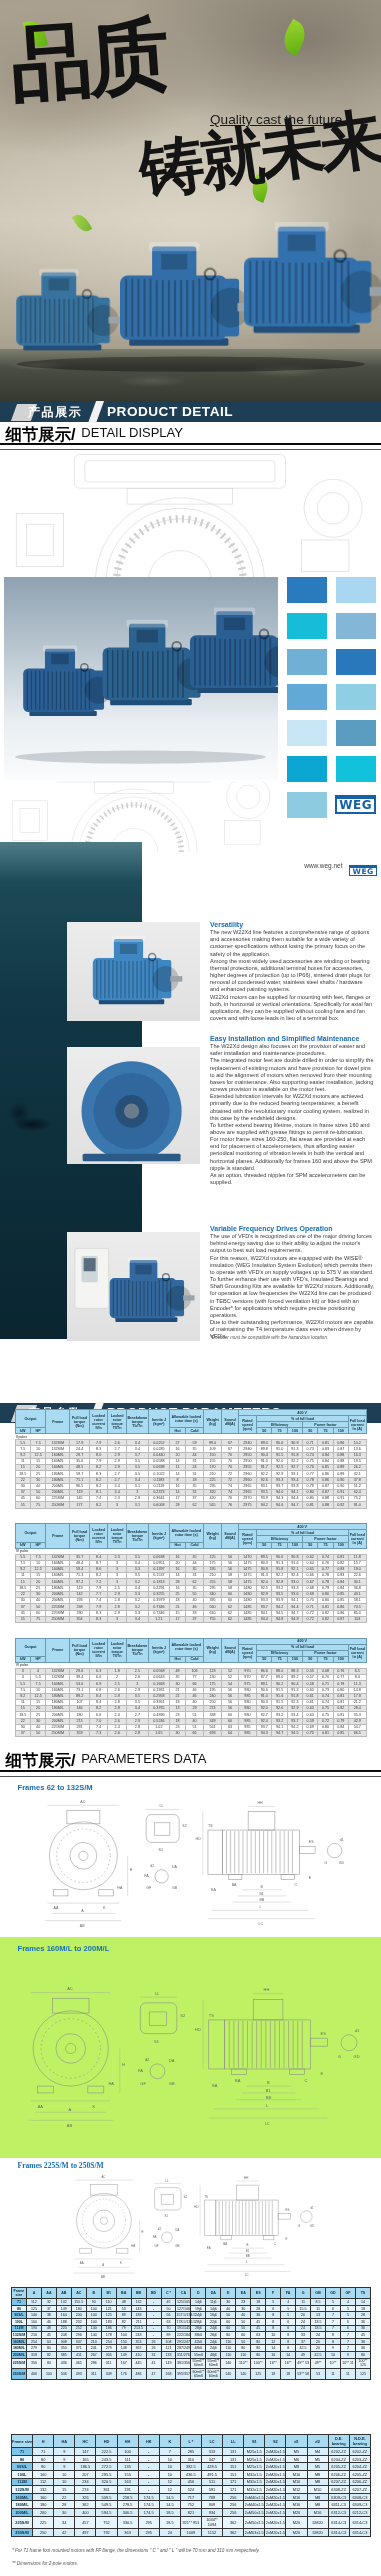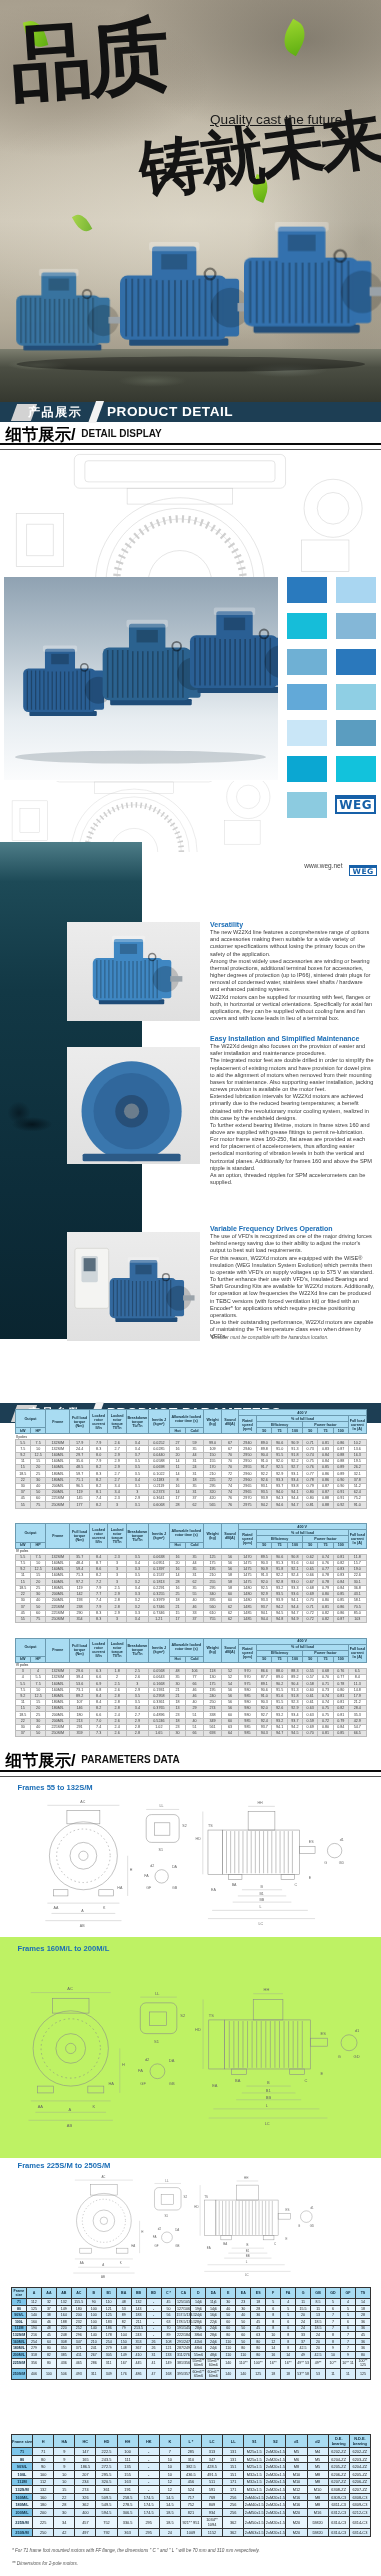--- a/index.html
+++ b/index.html
@@ -32,21 +32,21 @@
 
   
   .banner{width:381px;height:20px;background:#1d3e54;}
   .banner .slabGray{position:absolute;left:14px;top:1.6px;width:19.6px;height:17px;background:#d3d3d3;transform:skewX(-20deg);}
   .banner .cn{position:absolute;left:28px;top:2.2px;font-size:12px;font-weight:bold;color:#fff;letter-spacing:1.6px;}
   .banner .slash{position:absolute;left:92px;top:-1.1px;width:7.6px;height:22.4px;background:#f2f2f2;transform:skewX(-20deg);}
   .banner .en{position:absolute;left:107px;top:1.6px;font-size:13.6px;font-weight:bold;color:#fff;letter-spacing:0.5px;}
 
   
   .secHead .cn{font-size:16.4px;font-weight:bold;color:#000;display:inline-block;}
-  .secHead .en{font-size:10px;font-weight:bold;color:#111;display:inline-block;margin-left:3.3px;vertical-align:3.3px;}
+  .secHead .en{font-size:13px;font-weight:normal;color:#111;display:inline-block;margin-left:3.3px;vertical-align:3.3px;}
   .secRule{width:381px;height:3.8px;border-top:2.7px solid #0a0a0a;border-bottom:0.5px solid #555;}
 
   
   .wire{stroke:#cfcfcf;fill:none;stroke-width:1;}
 
   
   .photo{background:linear-gradient(180deg,#8fa2b2 0%,#b9c6d0 35%,#e7edf1 70%,#fbfcfd 100%);}
   .swatch{width:40px;height:26px;}
   .weglogo{display:flex;align-items:center;justify-content:center;background:#fff;}
   .weglogo .box{border:2.2px solid #1660a8;border-top-width:4.4px;color:#1660a8;font-weight:bold;
@@ -1273,35 +1273,35 @@
       </table>
   </div>
 
   <div class="abs secHead" style="left:5.5px;top:1750px;">
     <span class="cn">细节展示/</span>
     <span class="en">PARAMETERS DATA</span>
   </div>
   <div class="abs secRule" style="left:0;top:1770px;"></div>
 
   <div class="abs" style="left:0;top:1779px;width:381px;height:157px;">
-    <div class="mechTitle abs" style="left:17.5px;top:4.4px;">Frames 55 to 132S/M</div>
+    <div class="mechTitle abs" style="left:17.5px;top:4.4px;">Frames 62 to 132S/M</div>
     <svg class="mech abs" style="left:13.6px;top:15.3px;" width="355" height="139" viewBox="0 0 640 270">
         <use href="#mechDraw" width="640" height="270"></use>
       </svg>
   </div>
 
   <div class="abs grayband" style="left:0;top:1937px;width:381px;height:221px;">
     <div class="mechTitle abs" style="left:17.5px;top:6.5px;">Frames 160M/L to 200M/L</div>
     <svg class="mech abs" style="left:8.2px;top:22px;" width="365" height="196" viewBox="0 0 640 270">
         <use href="#mechDraw" width="640" height="270"></use>
       </svg>
   </div>
 
   <div class="abs" style="left:0;top:2159px;width:381px;height:125px;">
-    <div class="mechTitle abs" style="left:17.5px;top:2.2px;">Frames 225S/M to 250S/M</div>
+    <div class="mechTitle abs" style="left:17.5px;top:2.2px;font-family:Liberation Serif, serif;">Frames 225S/M to 250S/M</div>
     <svg class="mech abs" style="left:22px;top:12px;" width="338" height="112" viewBox="0 0 640 270">
         <use href="#mechDraw" width="640" height="270"></use>
       </svg>
   </div>
 
   <table class="dtable abs" style="left:11px;top:2287px;">
     <thead>
         <tr id="dt1-head">
           <th>Frame size</th>
           <th>A</th>

